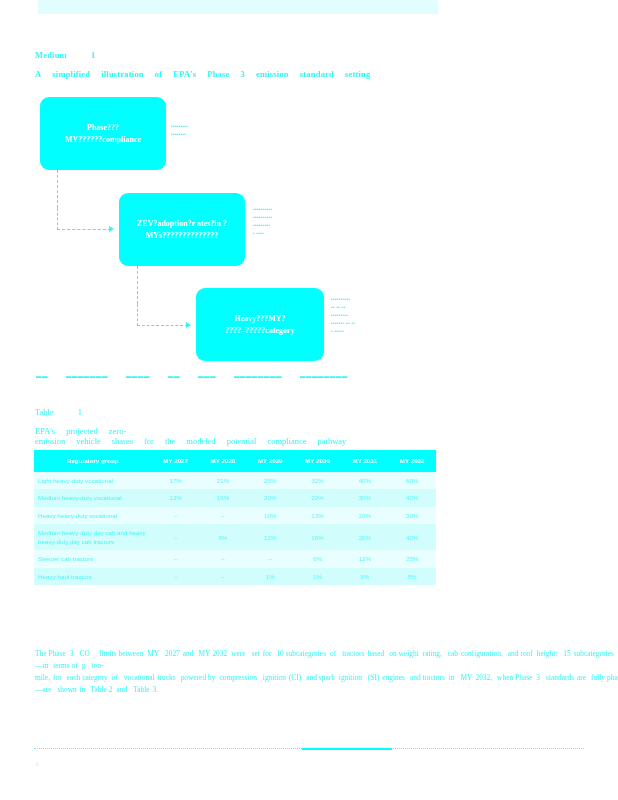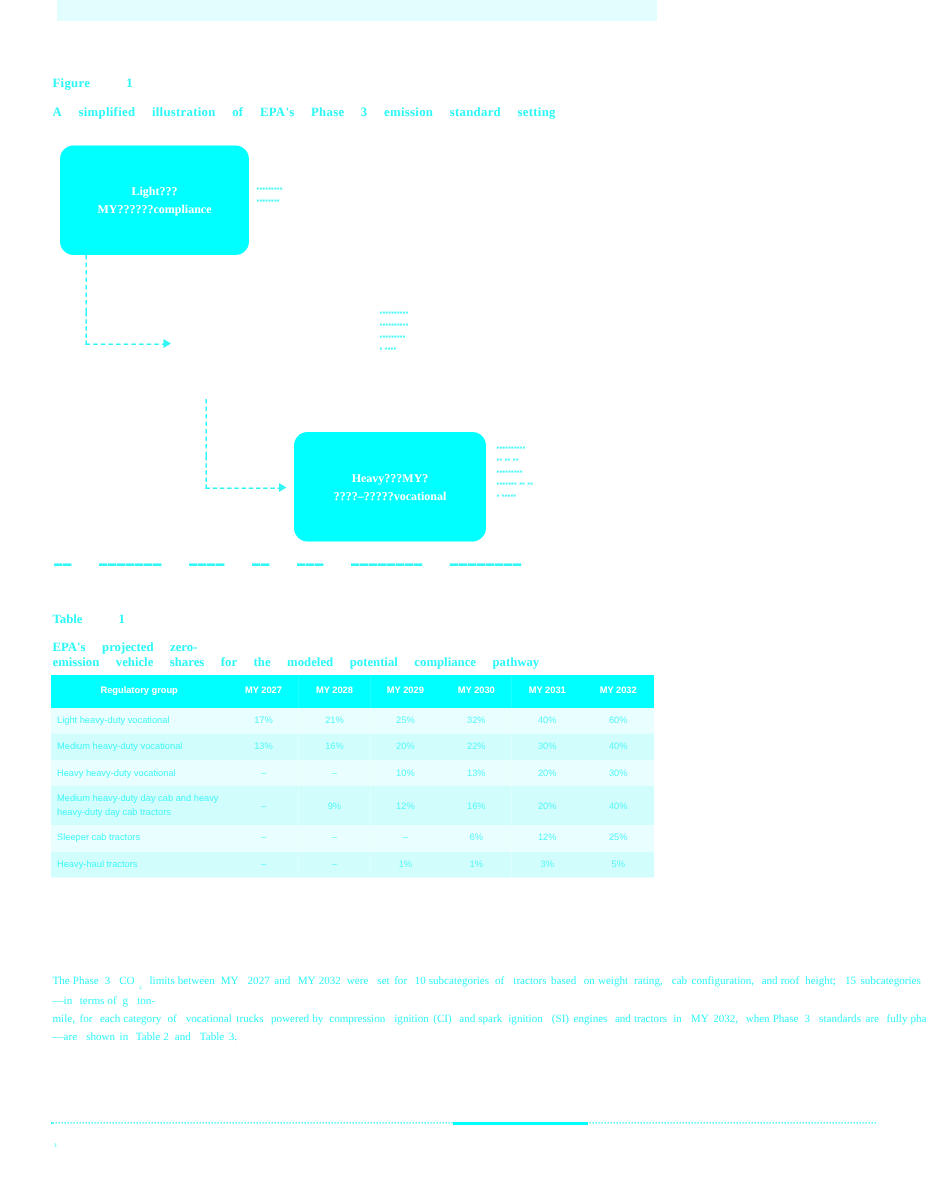--- a/index.html
+++ b/index.html
@@ -120,21 +120,21 @@
   }
   .redacted-line span { display: inline-block; }
 
   
   .tbl-caption {
     position: absolute;
     left: 35px; top: 407px;
     width: 400px;
     color: #2ef7f7;
     font-size: 8.5px;
-    font-weight: bold;
+    font-weight: normal;
   }
   .tbl-caption .ln1 { margin-bottom: 9px; }
   .tbl-caption .ln1 .num { margin-left: 24px; }
   .tbl-caption .ln2 span { margin-right: 12px; }
 
   
   .tbl-wrap {
     position: absolute;
     left: 34px; top: 450px;
     width: 402px;
@@ -203,42 +203,46 @@
 </style>
 </head>
 <body>
 
 <div class="page">
 
   <div class="top-band"></div>
 
   <div class="fig-caption">
     <div class="ln1">
-      <span>Figure</span><span class="num">1</span>
+      <span>Medium</span><span class="num">1</span>
     </div>
     <div class="ln2" id="fig-title"><span style="margin-right: 11px;">A</span><span style="margin-right: 11px;">simplified</span><span style="margin-right: 11px;">illustration</span><span style="margin-right: 11px;">of</span><span style="margin-right: 11px;">EPA's</span><span style="margin-right: 11px;">Phase</span><span style="margin-right: 11px;">3</span><span style="margin-right: 11px;">emission</span><span style="margin-right: 11px;">standard</span><span style="margin-right: 11px;">setting</span></div>
   </div>
 
   <div class="diagram">
 
     <div class="fbox" id="box1">
-      <div>Light???</div>
+      <div>Phase???</div>
       <div>MY??????compliance</div>
     </div>
     <div class="side-note" id="note1" style="white-space:pre-line">▪▪▪▪▪▪▪▪▪
 ▪▪▪▪▪▪▪▪</div>
 
+    <div class="fbox" id="box2">
+      <div>ZEV?adoption?r      ates?in   ?</div>
+      <div>MYs??????????????</div>
+    </div>
     <div class="side-note" id="note2" style="white-space:pre-line">▪▪▪▪▪▪▪▪▪▪
 ▪▪▪▪▪▪▪▪▪▪
 ▪▪▪▪▪▪▪▪▪
 ▪  ▪▪▪▪</div>
 
     <div class="fbox" id="box3">
       <div>Heavy???MY?</div>
-      <div>????–?????vocational</div>
+      <div>????–?????category</div>
     </div>
     <div class="side-note" id="note3" style="white-space:pre-line">▪▪▪▪▪▪▪▪▪▪
 ▪▪ ▪▪ ▪▪
 ▪▪▪▪▪▪▪▪▪
 ▪▪▪▪▪▪▪ ▪▪ ▪▪
 ▪   ▪▪▪▪▪</div>
 
     <div class="vline" id="v1"></div>
     <div class="vline" id="v1b"></div>
     <div class="hline" id="h1"></div>

